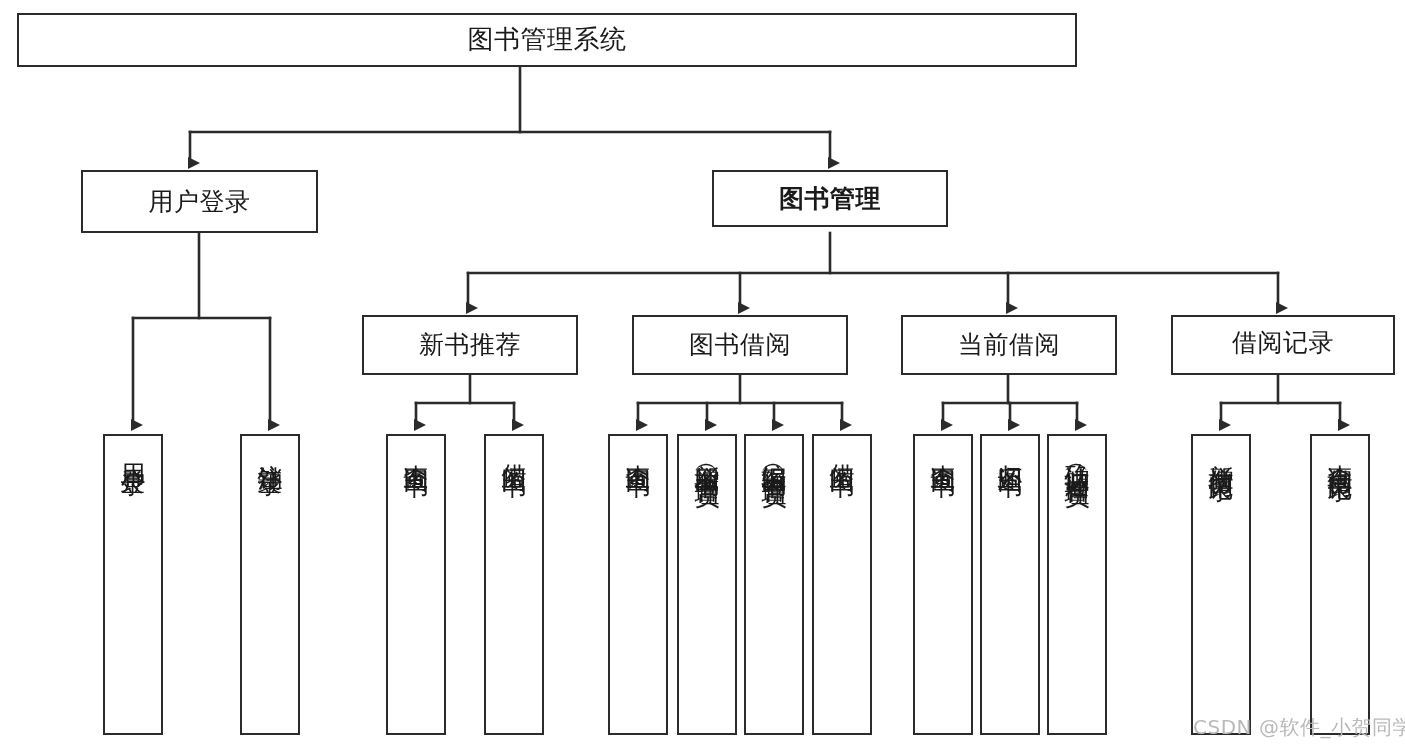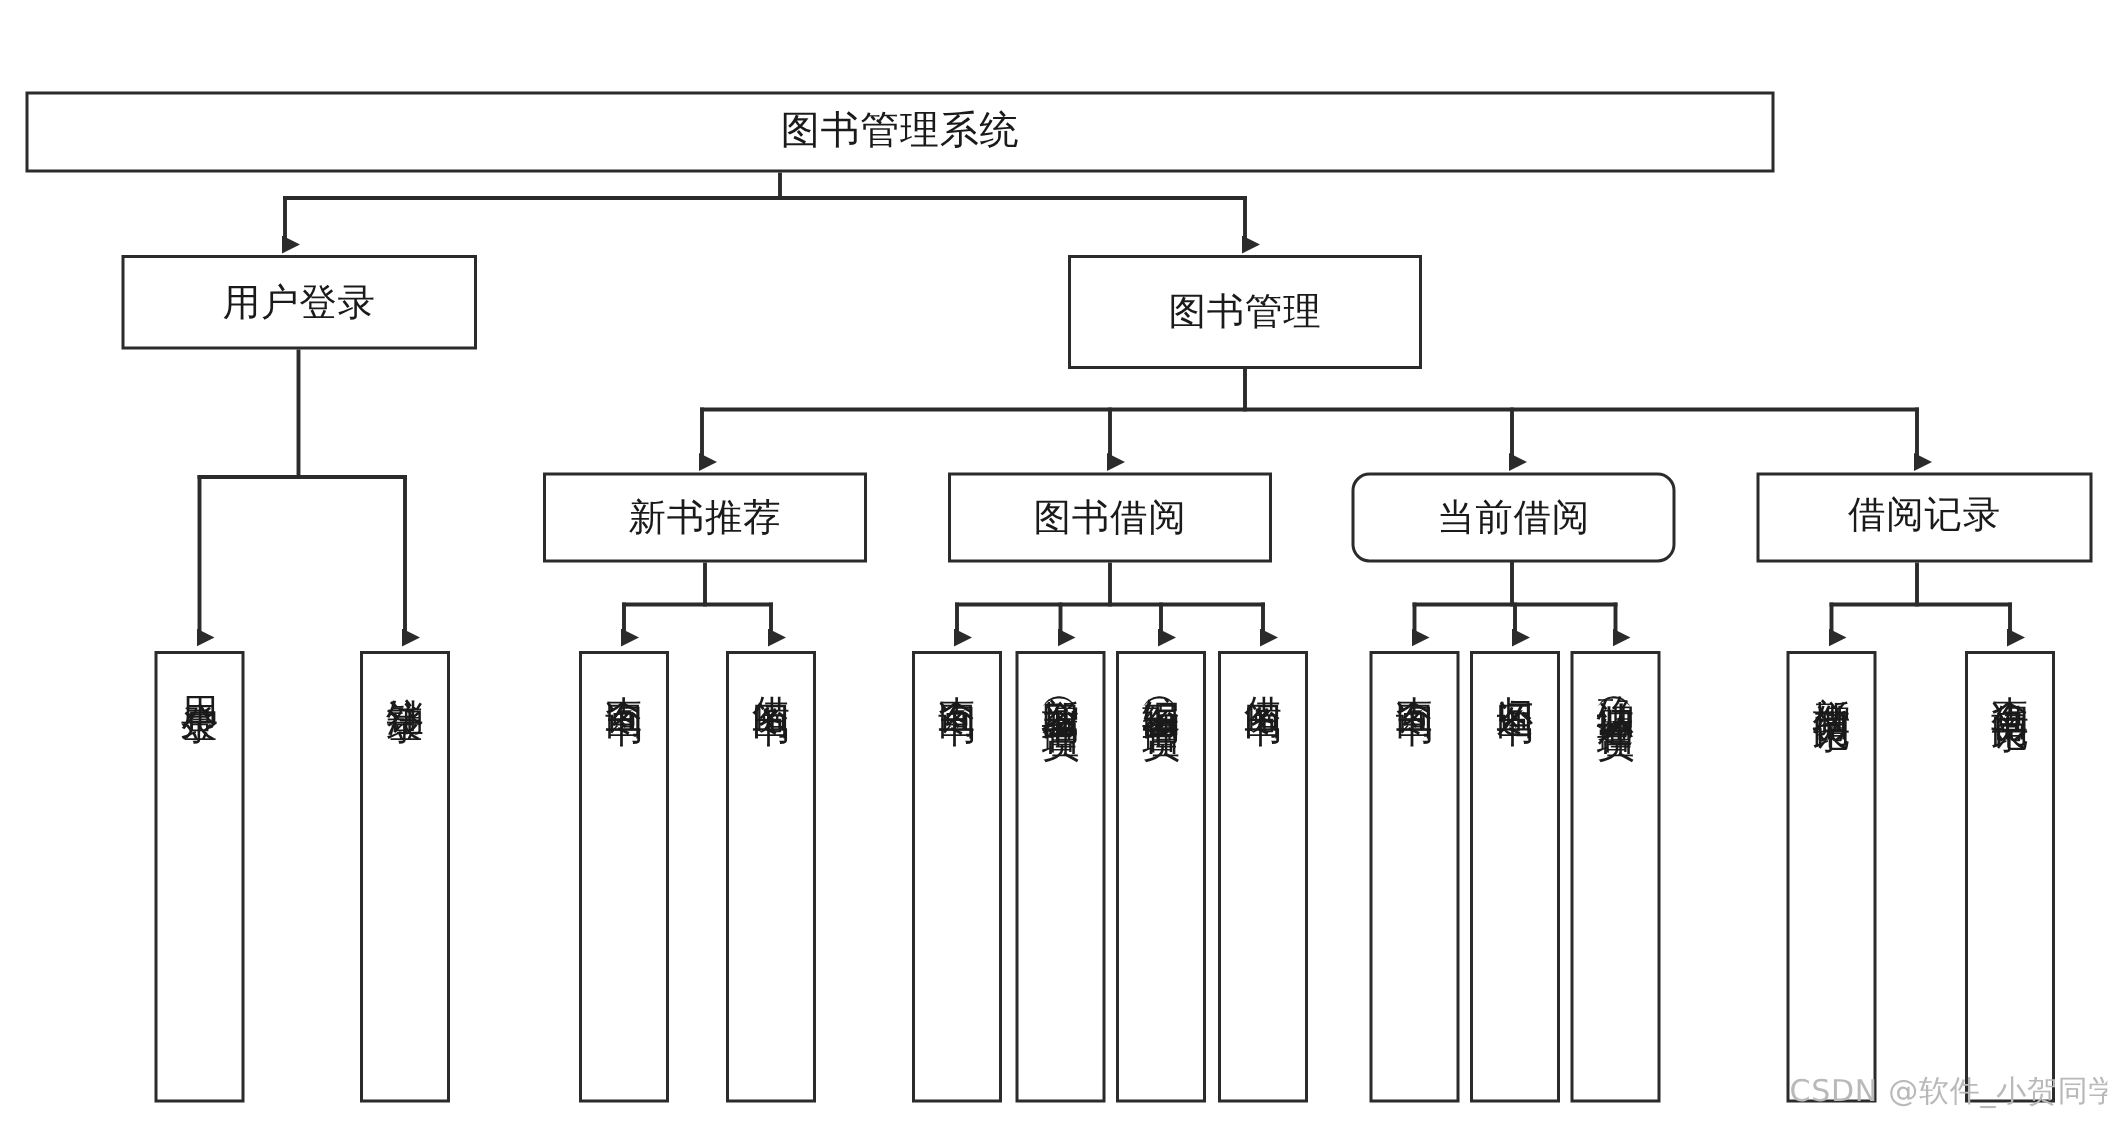--- a/index.html
+++ b/index.html
@@ -122,41 +122,41 @@
       <path d="M 1010 403 L 1010 425" marker-end="url(#arrow)"></path>
       <path d="M 1077 403 L 1077 425" marker-end="url(#arrow)"></path>
 
       <path d="M 1278 375 L 1278 403"></path>
       <path d="M 1221 403 L 1340 403"></path>
       <path d="M 1221 403 L 1221 425" marker-end="url(#arrow)"></path>
       <path d="M 1340 403 L 1340 425" marker-end="url(#arrow)"></path>
     </g>
   </svg>
 
-  <div class="node h root" style="left:17px; top:13px; width:1166px; height:54px;margin-top:48px;">
+  <div class="node h root" style="left:17px; top:13px; width:1060px; height:54px;">
     <span class="node-label">图书管理系统</span>
   </div>
 
   <div class="node h" style="left:81px; top:170px; width:237px; height:63px;">
     <span class="node-label">用户登录</span>
   </div>
 
-  <div class="node h" style="left:712px; top:170px; width:236px; height:76px;">
+  <div class="node h" style="left:712px; top:170px; width:236px; height:57px;font-weight:bold;">
     <span class="node-label">图书管理</span>
   </div>
 
   <div class="node h" style="left:632px; top:315px; width:216px; height:60px;">
     <span class="node-label">图书借阅</span>
   </div>
 
   <div class="node h" style="left:362px; top:315px; width:216px; height:60px;">
     <span class="node-label">新书推荐</span>
   </div>
 
-  <div class="node h" style="left:901px; top:315px; width:216px; height:60px;border-radius:12px;">
+  <div class="node h" style="left:901px; top:315px; width:216px; height:60px;">
     <span class="node-label">当前借阅</span>
   </div>
 
   <div class="node h" style="left:1171px; top:315px; width:224px; height:60px;font-family:Liberation Mono, monospace;">
     <span class="node-label">借阅记录</span>
   </div>
 
   <div class="node v" style="left:103px; top:434px; width:60px; height:301px;">
     <span class="node-label">用户登录</span>
   </div>

